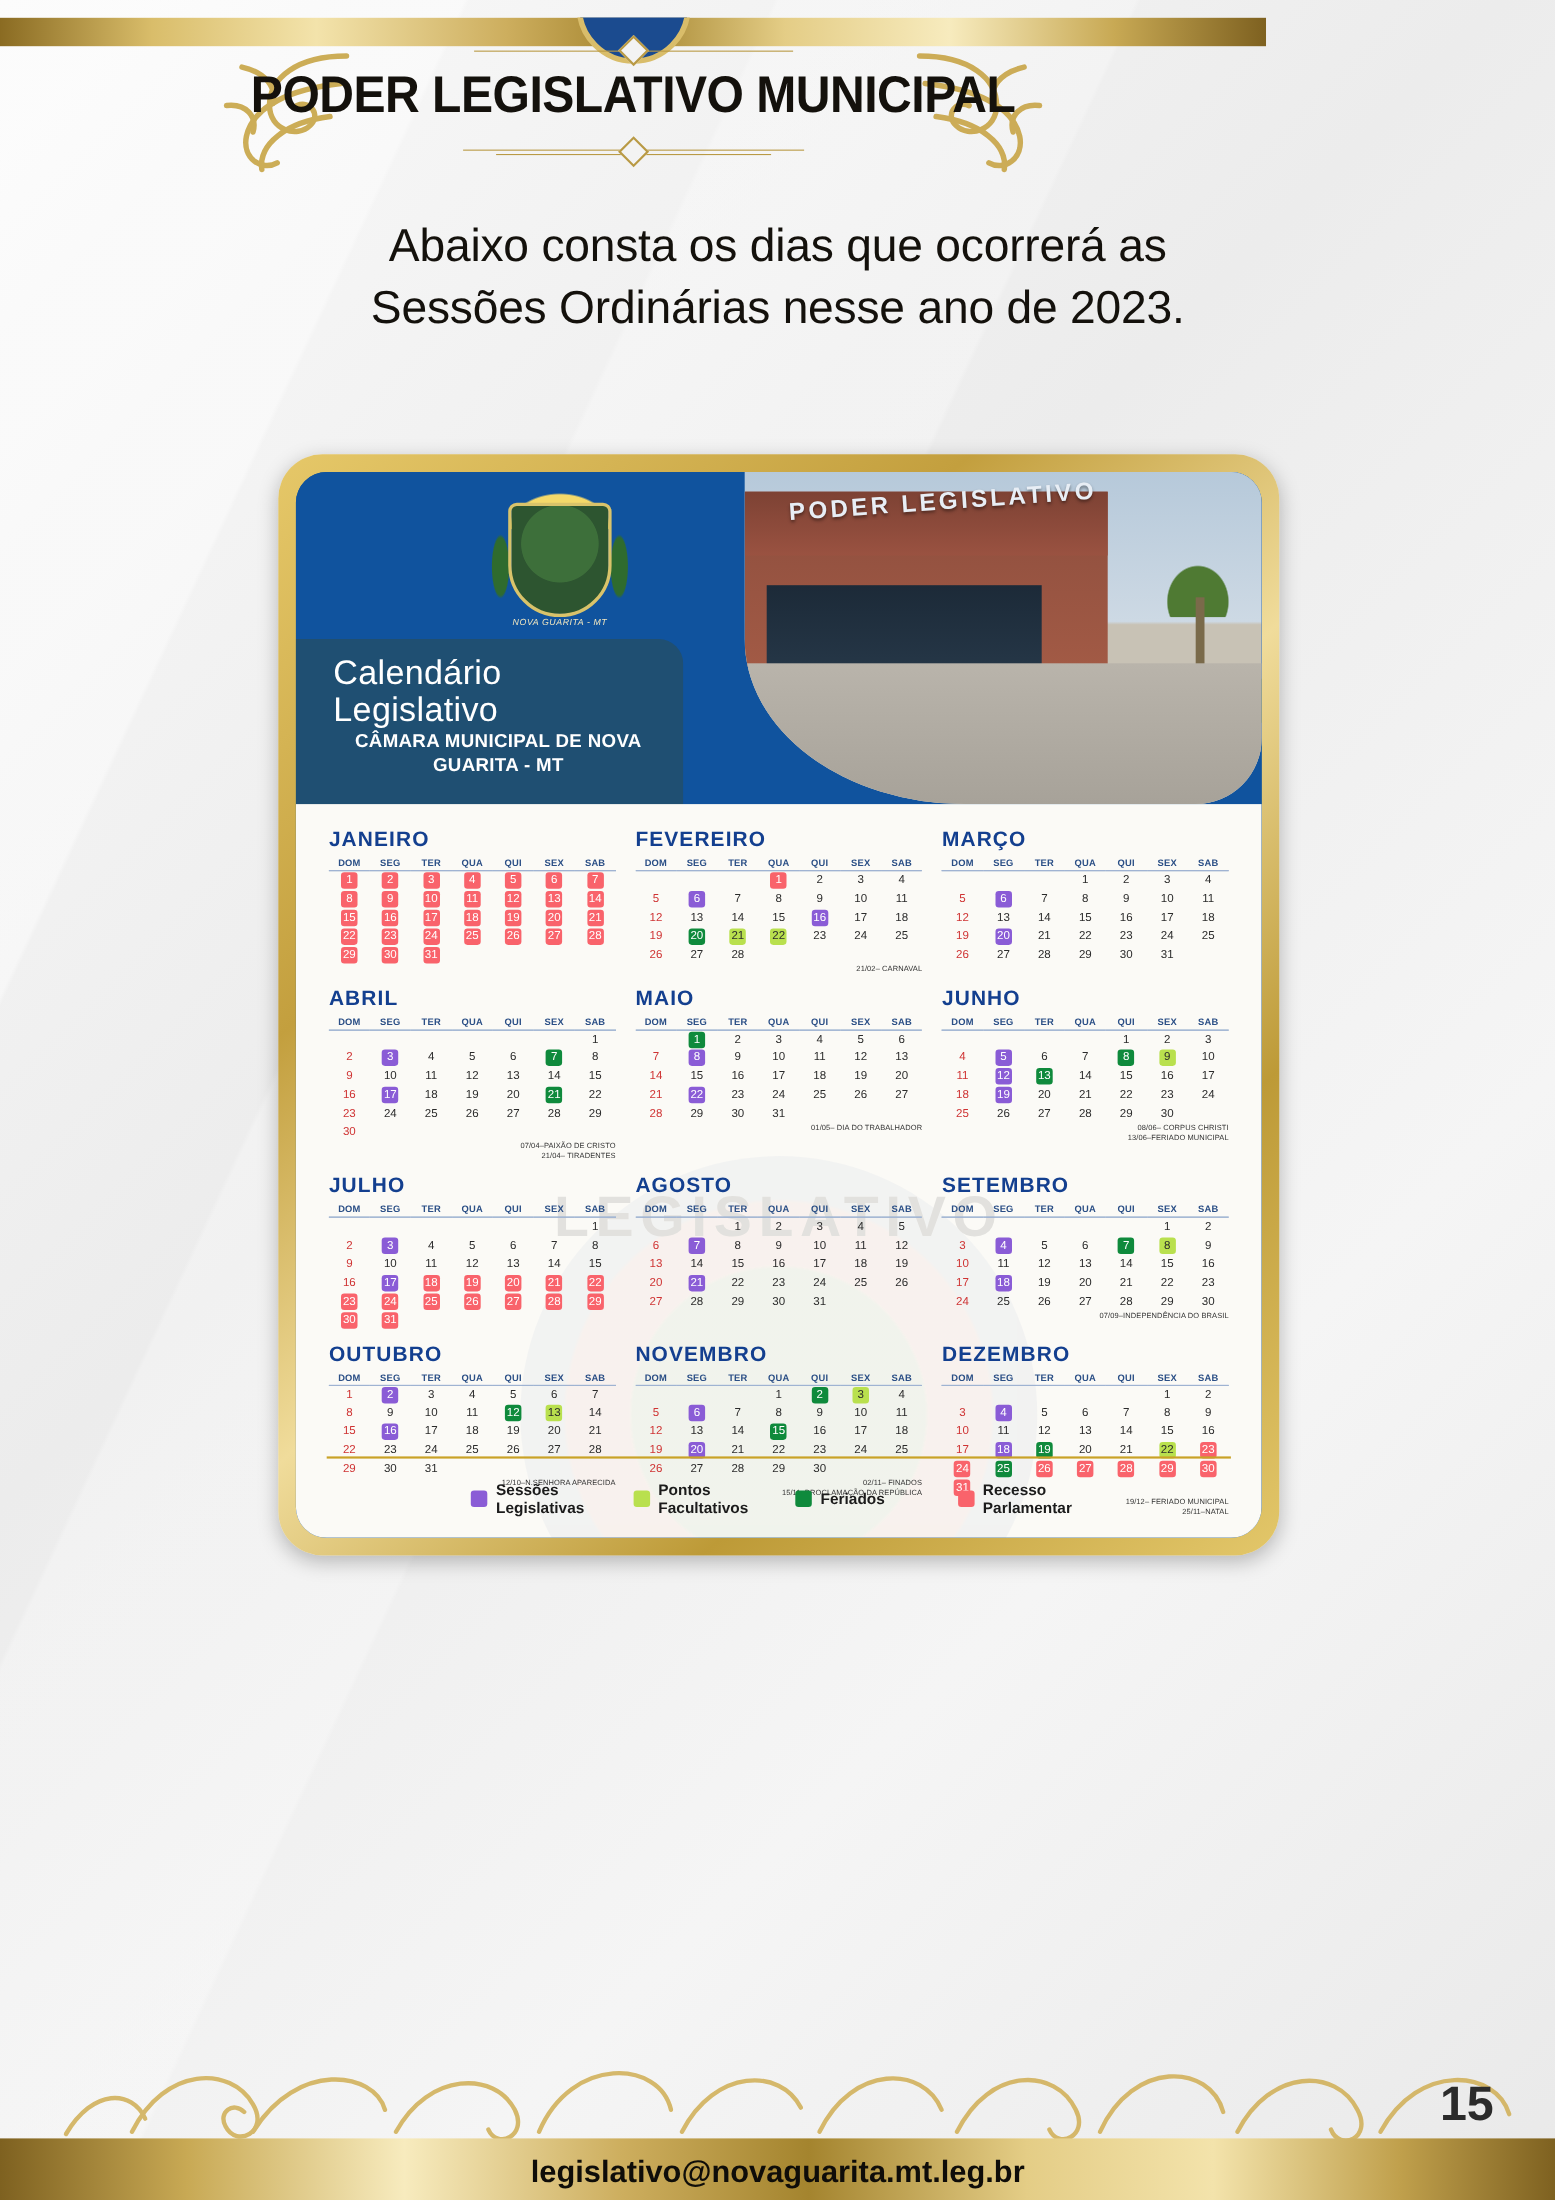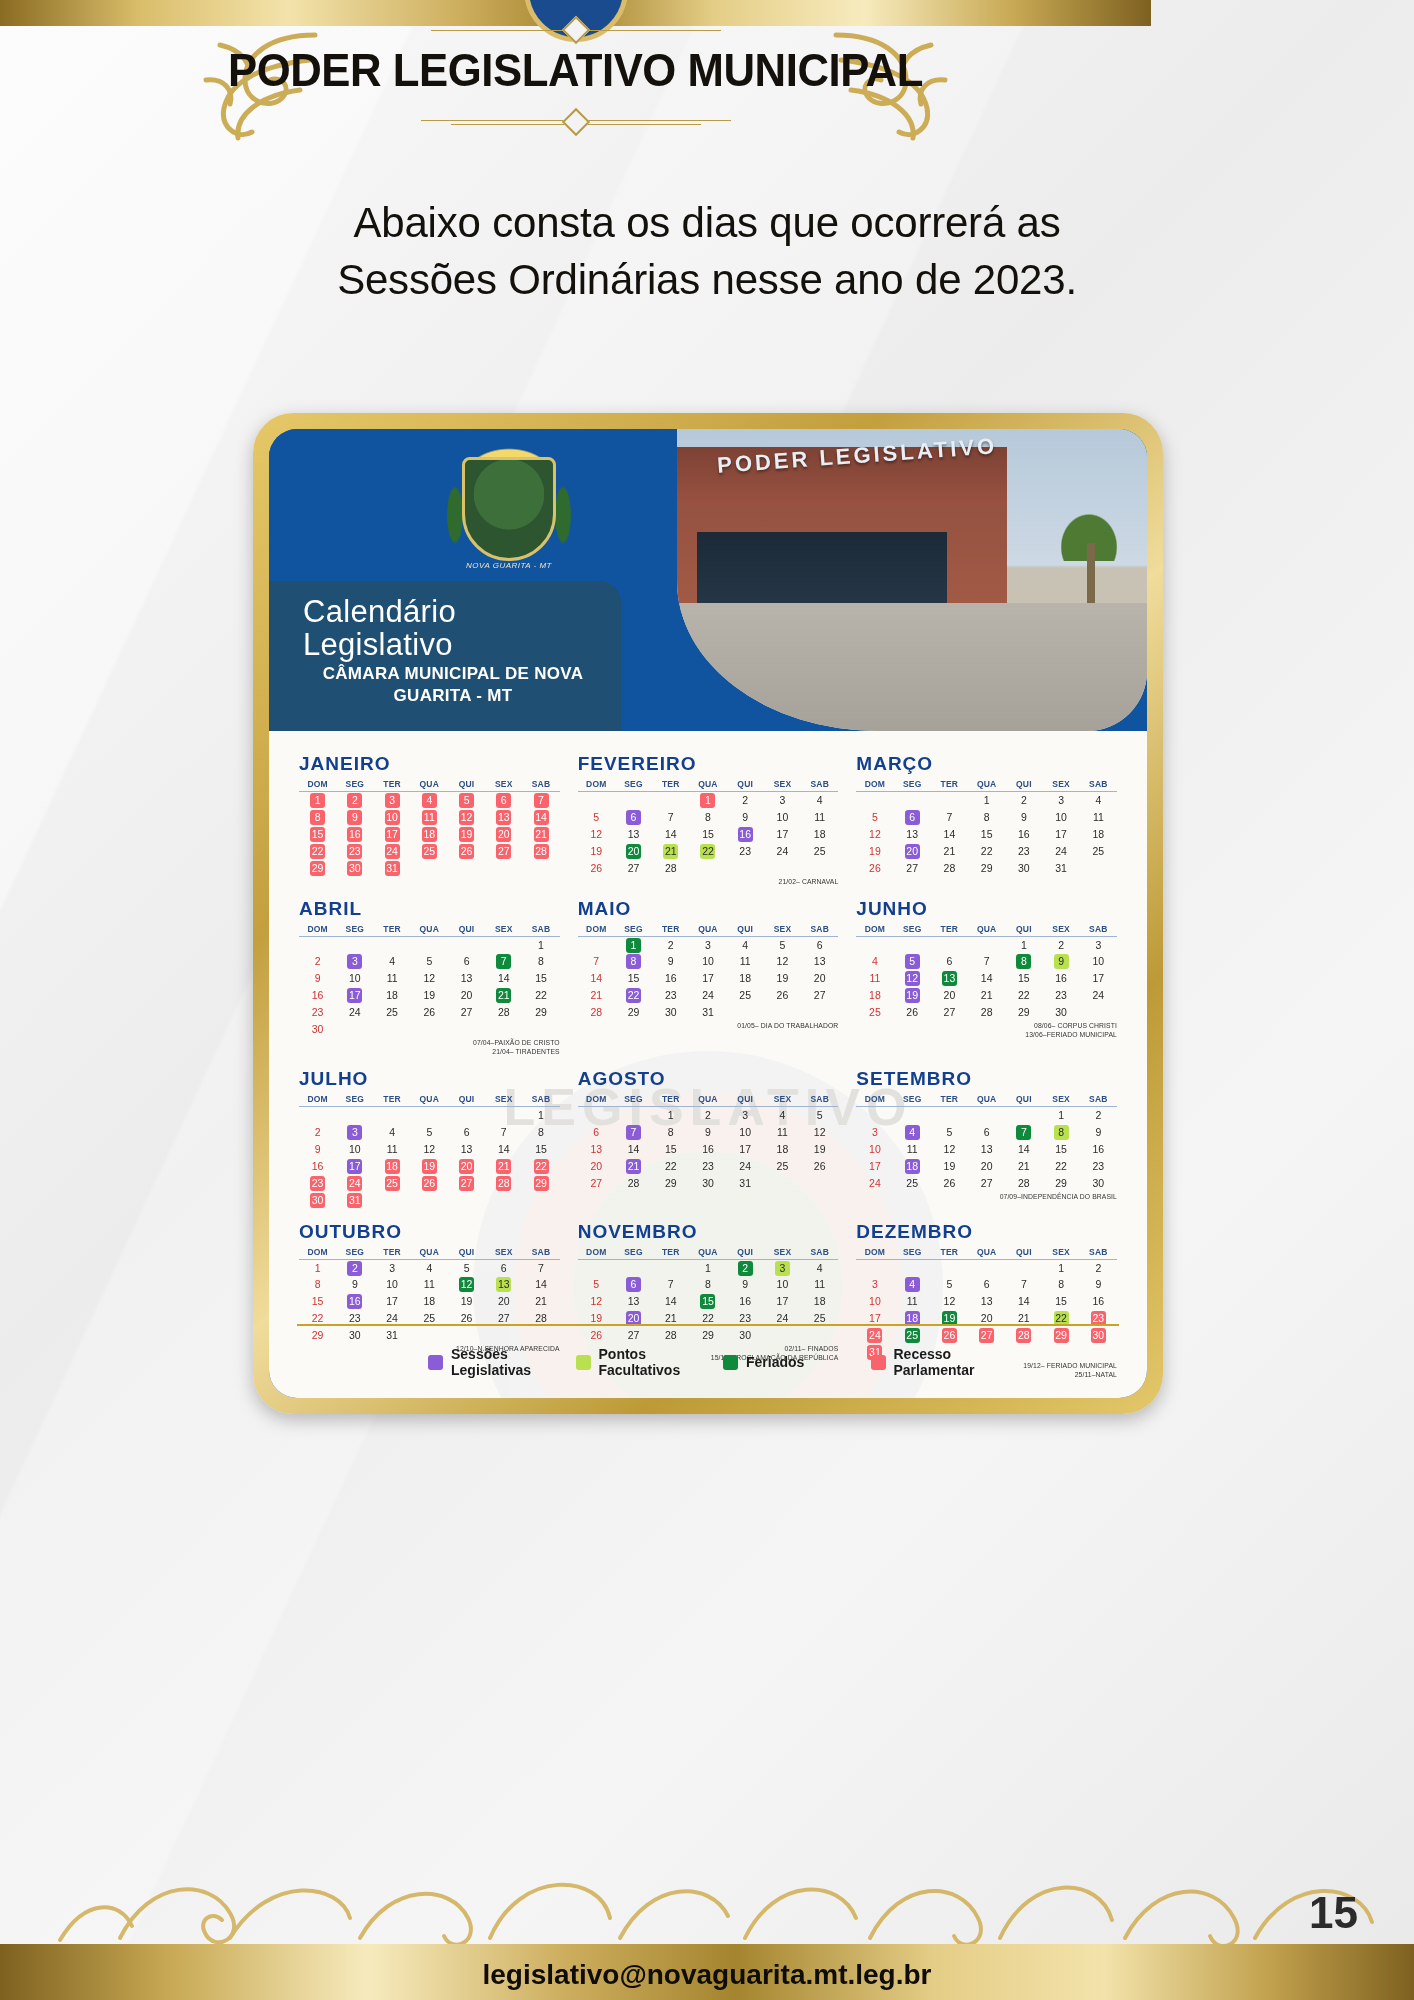--- a/index.html
+++ b/index.html
@@ -20,21 +20,21 @@
     content:"";
     position:absolute; top:0; left:0; right:0; bottom:0;
     background:
       linear-gradient(115deg, rgba(255,255,255,.85) 0 18%, rgba(0,0,0,0) 18.2% 30%, rgba(255,255,255,.55) 30.2% 44%, rgba(0,0,0,0) 44.2% 100%);
     opacity:.5;
     pointer-events:none;
   }
 
   
   .header {
-    position:absolute; top:0; left:0; width:1151px; height:175px;
+    position:absolute; top:16px; left:0; width:1151px; height:175px;
     overflow:hidden;
     padding-left:36px;
   }
   .header-bar {
     position:absolute; top:0; left:0; width:100%; height:26px;
     background:linear-gradient(90deg,#8a6b22 0%, #d9bd6a 12%, #f3e3ab 25%, #cdae5e 40%, #a4842e 50%, #e4cd86 62%, #f7ebbe 75%, #c8a954 88%, #7e6120 100%);
   }
   .header-badge {
     position:absolute; top:-62px; left:50%; transform:translateX(-50%);
     width:104px; height:104px; border-radius:50%;

